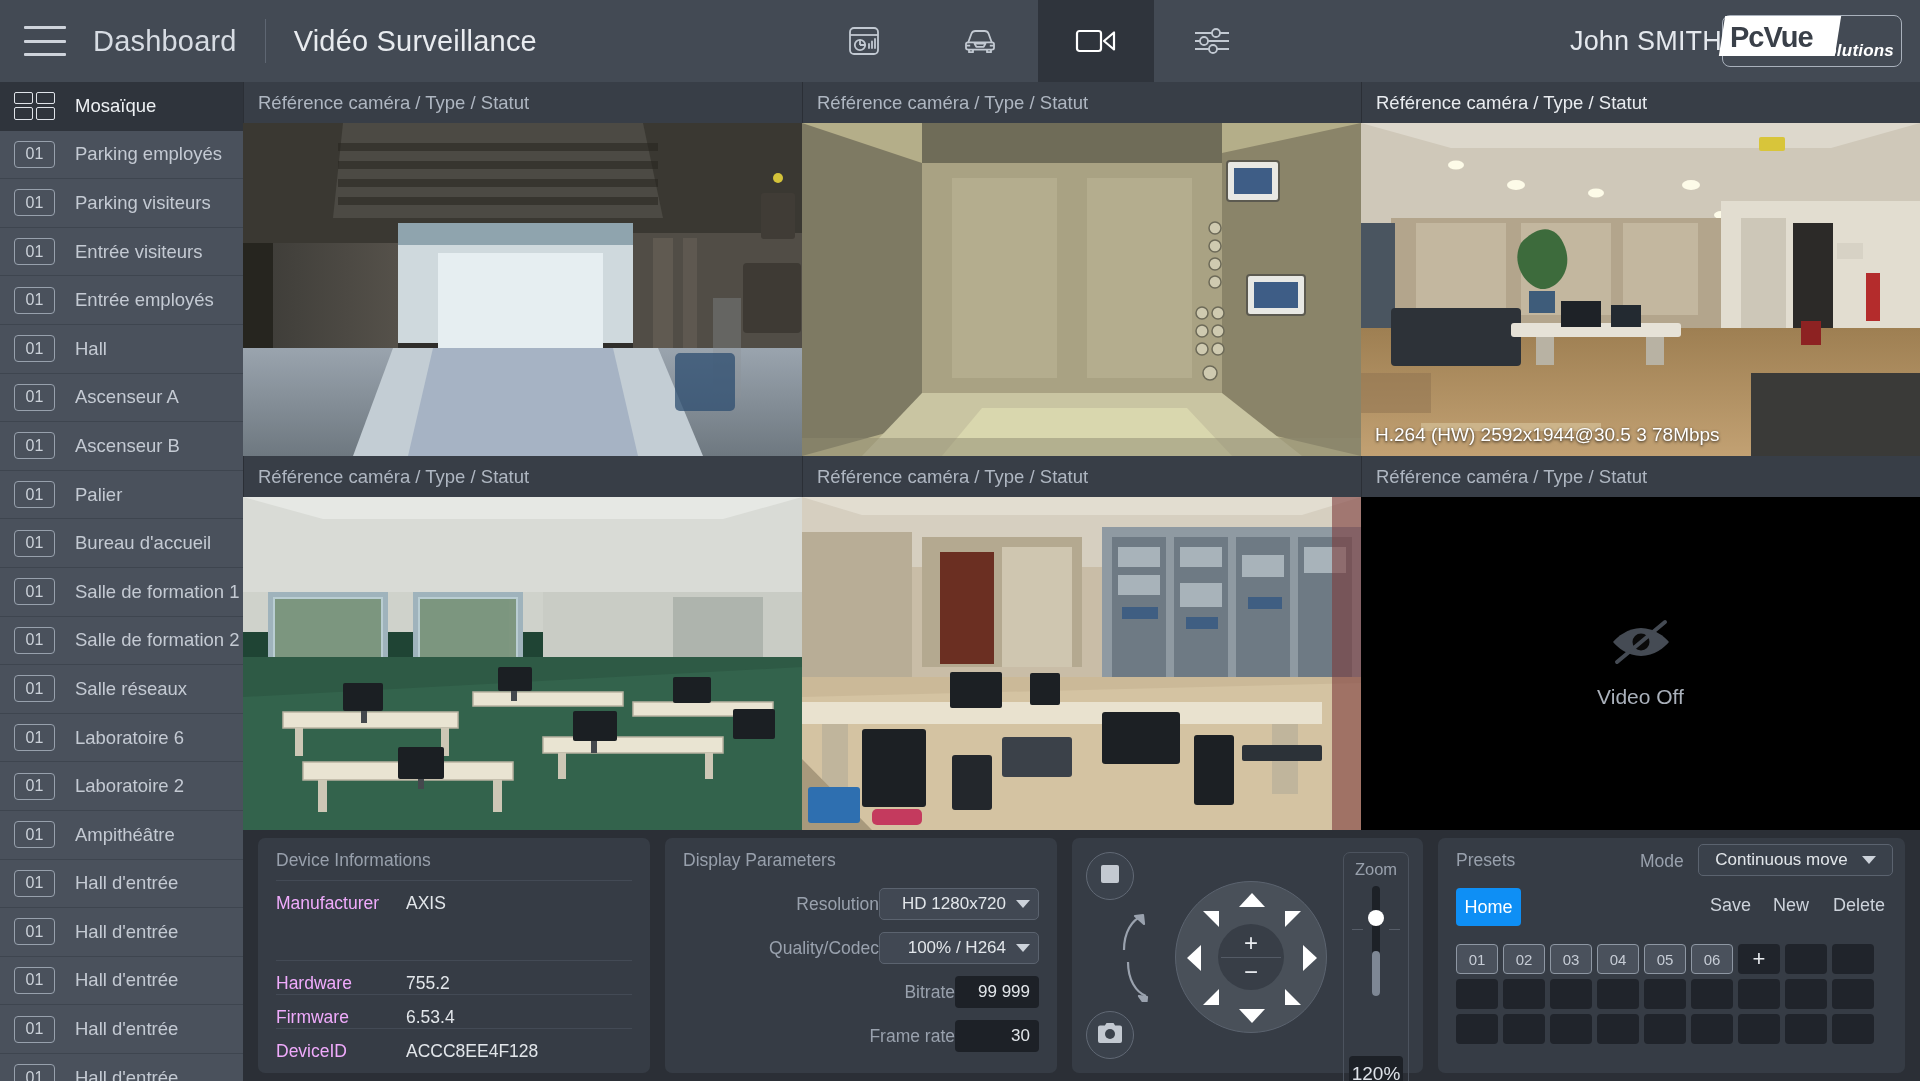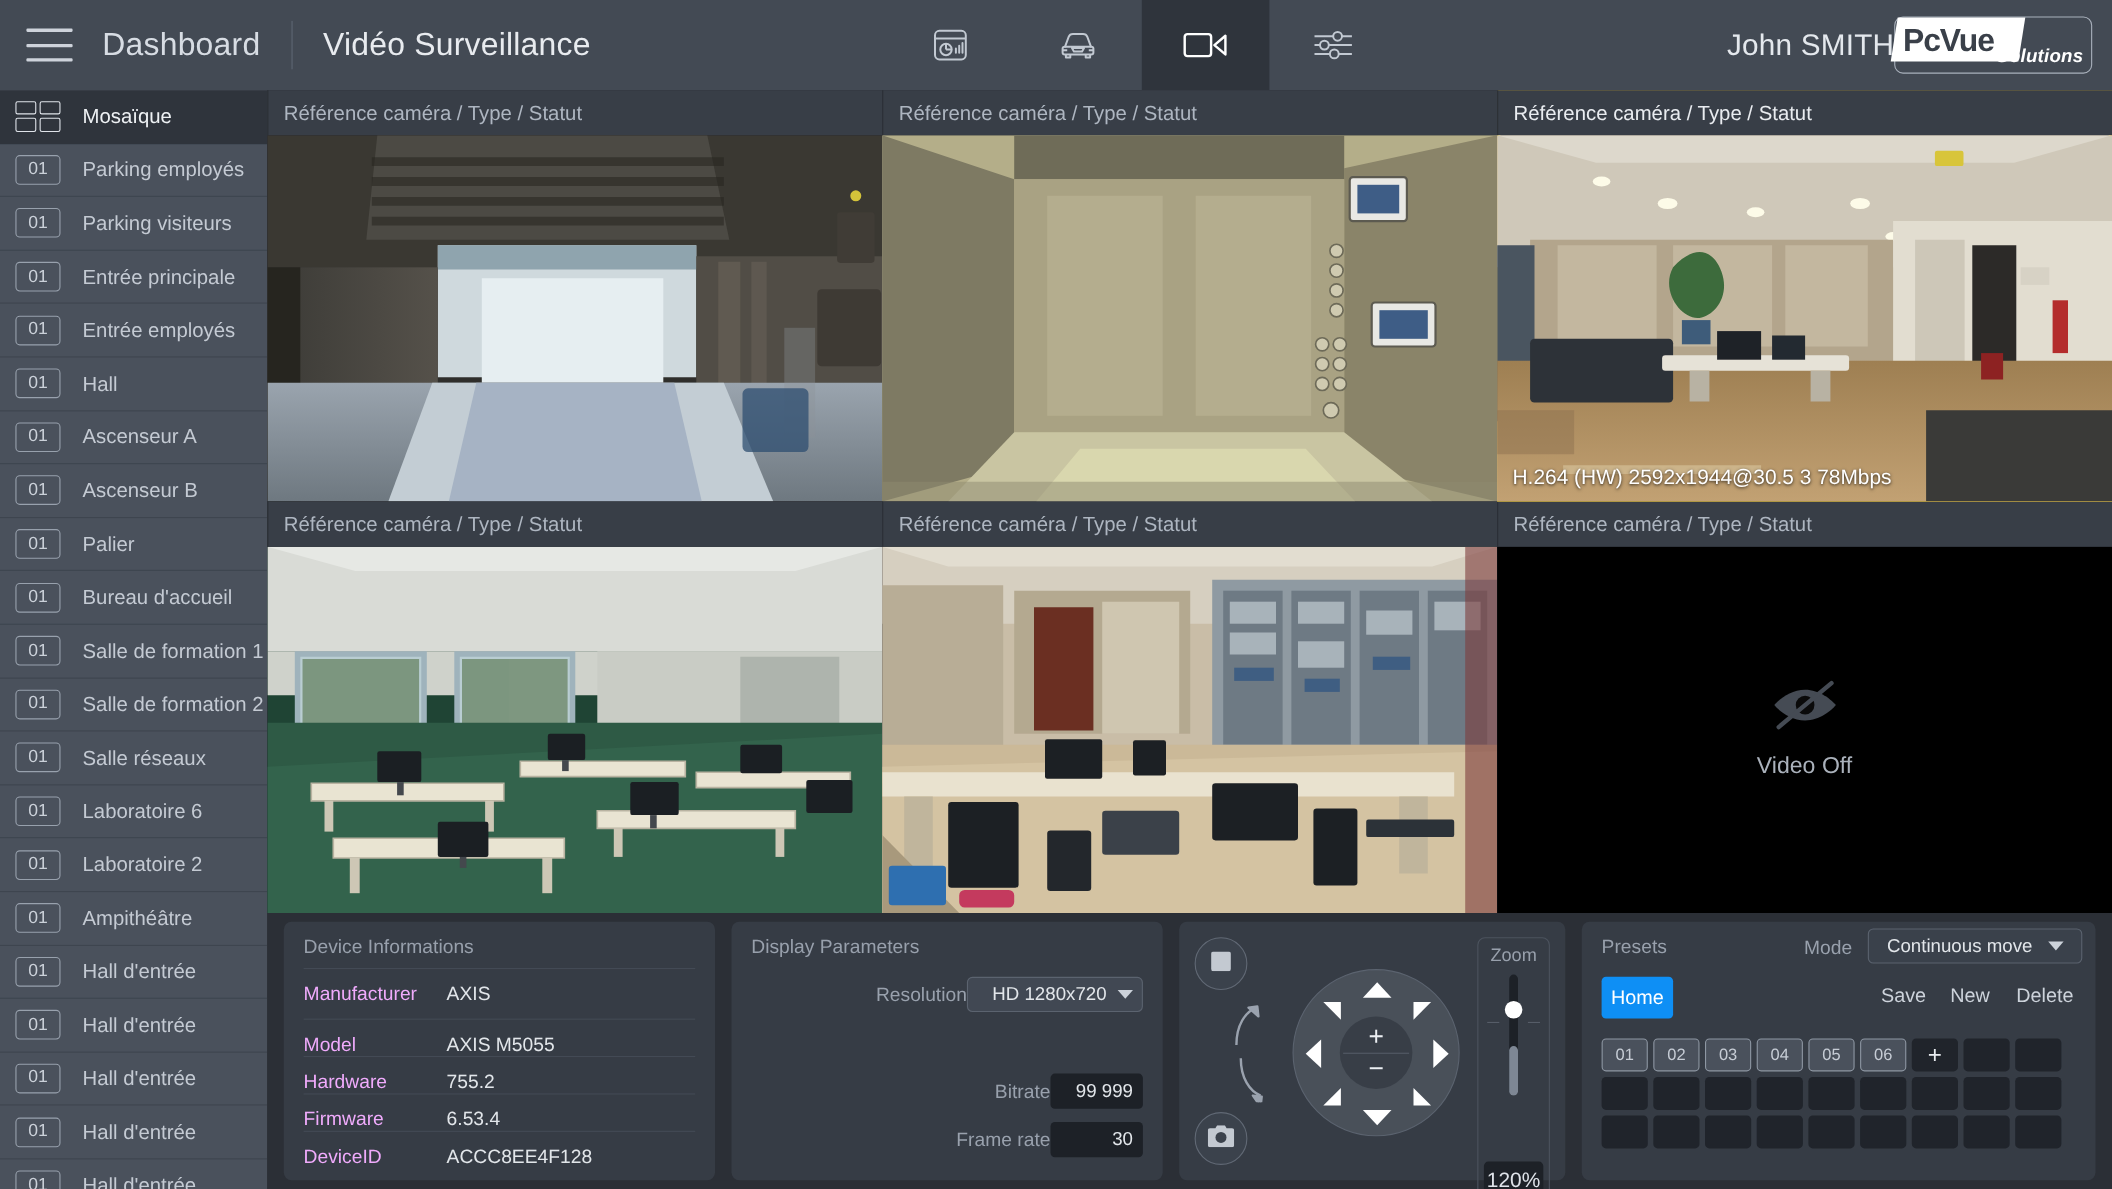--- a/index.html
+++ b/index.html
@@ -254,21 +254,21 @@
       <div class="side-item">
         <div class="side-badge">01</div>
         <div class="side-label">Parking employés</div>
       </div>
       <div class="side-item">
         <div class="side-badge">01</div>
         <div class="side-label">Parking visiteurs</div>
       </div>
       <div class="side-item">
         <div class="side-badge">01</div>
-        <div class="side-label">Entrée principale</div>
+        <div class="side-label">Entrée visiteurs</div>
       </div>
       <div class="side-item">
         <div class="side-badge">01</div>
         <div class="side-label">Entrée employés</div>
       </div>
       <div class="side-item">
         <div class="side-badge">01</div>
         <div class="side-label">Hall</div>
       </div>
       <div class="side-item">
@@ -579,44 +579,47 @@
   </div>
 
   <div class="bottom">
 
     <div class="panel" id="p-device">
       <div class="panel-title">Device Informations</div>
       <div class="dev-row" style="top:42px">
         <div class="dev-k">Manufacturer</div>
         <div class="dev-v">AXIS</div>
       </div>
-      <div class="dev-row" style="top:88px">
-        <div class="dev-k">Model</div>
-        <div class="dev-v">AXIS M5055</div>
-      </div>
       <div class="dev-row" style="top:122px">
         <div class="dev-k">Hardware</div>
         <div class="dev-v">755.2</div>
       </div>
       <div class="dev-row" style="top:156px">
         <div class="dev-k">Firmware</div>
         <div class="dev-v">6.53.4</div>
       </div>
       <div class="dev-row" style="top:190px">
         <div class="dev-k">DeviceID</div>
         <div class="dev-v">ACCC8EE4F128</div>
       </div>
     </div>
 
     <div class="panel" id="p-display">
       <div class="panel-title">Display Parameters</div>
       <div class="dp-row" style="top:44px">
         <div class="dp-k">Resolution</div>
         <div class="select">
           <span>HD 1280x720</span>
+          <span class="caret"></span>
+        </div>
+      </div>
+      <div class="dp-row" style="top:88px">
+        <div class="dp-k">Quality/Codec</div>
+        <div class="select">
+          <span>100% / H264</span>
           <span class="caret"></span>
         </div>
       </div>
       <div class="dp-row" style="top:132px">
         <div class="dp-k">Bitrate</div>
         <div class="numbox">99 999</div>
       </div>
       <div class="dp-row" style="top:176px">
         <div class="dp-k">Frame rate</div>
         <div class="numbox">30</div>

